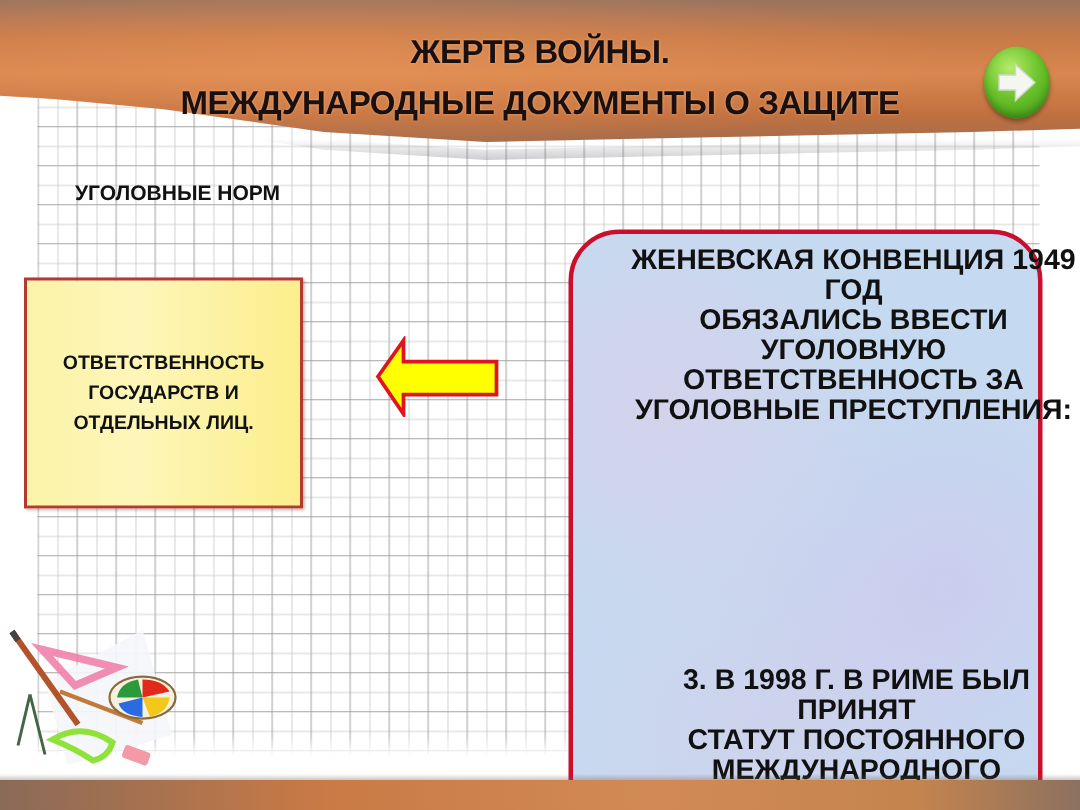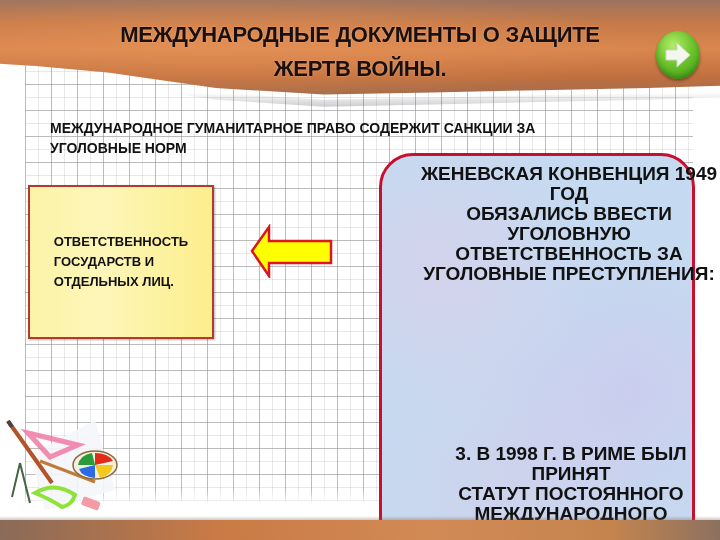--- a/index.html
+++ b/index.html
@@ -46,24 +46,24 @@
     background: radial-gradient(circle at 40% 30%, #b6ec6a 0%, #6cc32c 45%, #3f9514 100%);
     box-shadow: 0 2px 3px rgba(0,0,0,0.35), inset 0 -3px 5px rgba(0,60,0,0.3);
     cursor: pointer;
   }
   .next-btn svg { position: absolute; left: 8px; top: 9px; }
   .subtitle {
     position: absolute; left: 50px; top: 118px; width: 560px;
     font-weight: bold; font-size: 14px; line-height: 20px; color: #111;
   }
   .yellow-box {
-    position: absolute; left: 28px; top: 185px; width: 182px; height: 150px;
+    position: absolute; left: 16px; top: 185px; width: 182px; height: 150px;
     background: linear-gradient(to right, #fbf3a8 0%, #fdf6b8 40%, #fcee8c 100%);
     border: 2px solid #b23a2e; box-shadow: 1px 1px 2px rgba(0,0,0,0.3);
-    display: flex; align-items: center; justify-content: center; text-align: left;
+    display: flex; align-items: center; justify-content: center; text-align: center;
   }
   .yellow-box span {
     font-weight: bold; font-size: 13px; line-height: 20px; color: #111; white-space: pre-line;
   }
   .arrow { position: absolute; left: 250px; top: 224px; }
   .blue-box {
     position: absolute; left: 379px; top: 153px; width: 316px; height: 400px;
     border: 3px solid #c8102e; border-radius: 34px;
     background:
       radial-gradient(circle at 20% 30%, rgba(230,200,230,0.45), transparent 40%),
@@ -89,32 +89,31 @@
 </head>
 <body>
 
 <div class="grid"></div>
 <div class="grid-fade-bottom"></div>
 
 <div class="header"></div>
 <div class="header-shadow"></div>
 
 <div class="title">
+  <div>ЖЕРТВ ВОЙНЫ.</div>
   <div>МЕЖДУНАРОДНЫЕ  ДОКУМЕНТЫ   О ЗАЩИТЕ</div>
-  <div>ЖЕРТВ ВОЙНЫ.</div>
 </div>
 
 <div class="next-btn">
   <svg width="28" height="30" viewBox="0 0 28 30">
     <path d="M2 10 L13 10 L13 3 L26 15 L13 27 L13 20 L2 20 Z" fill="#f4f6f0" stroke="#cfd8c4" stroke-width="1"></path>
   </svg>
 </div>
 
 <div class="subtitle">
-  <div>МЕЖДУНАРОДНОЕ ГУМАНИТАРНОЕ ПРАВО СОДЕРЖИТ  САНКЦИИ  ЗА</div>
   <div>УГОЛОВНЫЕ НОРМ</div>
 </div>
 
 <div class="yellow-box">
   <span>ОТВЕТСТВЕННОСТЬ
 ГОСУДАРСТВ  И
 ОТДЕЛЬНЫХ ЛИЦ.</span>
 </div>
 
 <svg class="arrow" width="84" height="54" viewBox="0 0 84 54">

